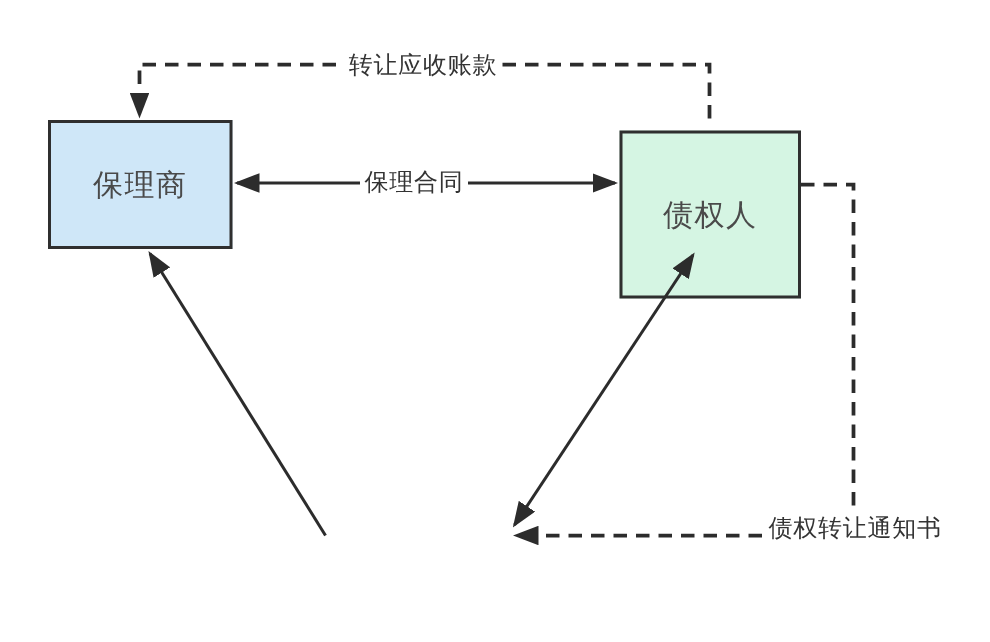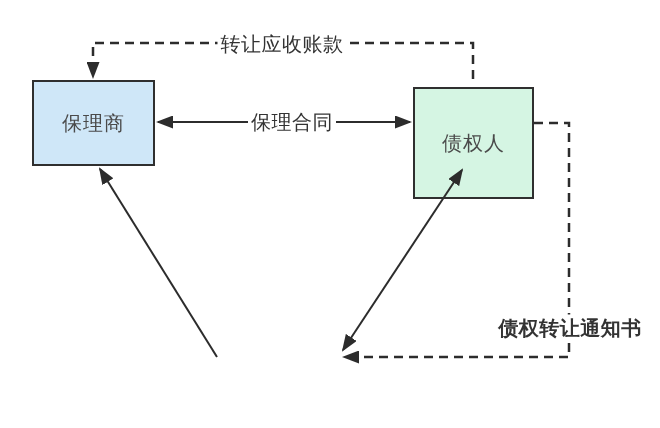--- a/index.html
+++ b/index.html
@@ -13,28 +13,28 @@
     font-size:20px;line-height:1.3;color:#4a4a4a;letter-spacing:1px;
   }
   .node-factor{left:32px;top:80px;width:123px;height:86px;}
   .node-creditor{left:413px;top:87px;width:121px;height:112px;text-align:center;}
   .node-debtor{left:217px;top:315px;width:123px;height:86px;}
   .edges{position:absolute;left:0;top:0;z-index:2;pointer-events:none;}
   .edge{stroke:#2c2c2c;stroke-width:2;fill:none;}
   .edge.dashed{stroke-width:2.5;stroke-dasharray:9 6;}
   .edge-label{
     position:absolute;z-index:3;transform:translate(-50%,-50%);
-    background:#ffffff;padding:0 3px;font-size:20px;color:#333333;
+    background:#ffffff;padding:0 3px;font-size:16px;color:#333333;
     white-space:nowrap;letter-spacing:0.5px;
   }
   .lbl-transfer{left:282px;top:44px;}
-  .lbl-factoring{left:292px;top:122px;}
+  .lbl-factoring{left:276px;top:122px;}
   .lbl-pay{left:156px;top:264px;}
   .lbl-base{left:407px;top:263px;}
-  .lbl-notice{left:570px;top:328px;font-weight:bold;}
+  .lbl-notice{left:570px;top:353px;}
 </style>
 </head>
 <body>
 
 <div class="canvas">
 
   <div class="node node-factor" style="background-color: rgb(207, 231, 248);">
     <span>保理商</span>
   </div>
 

